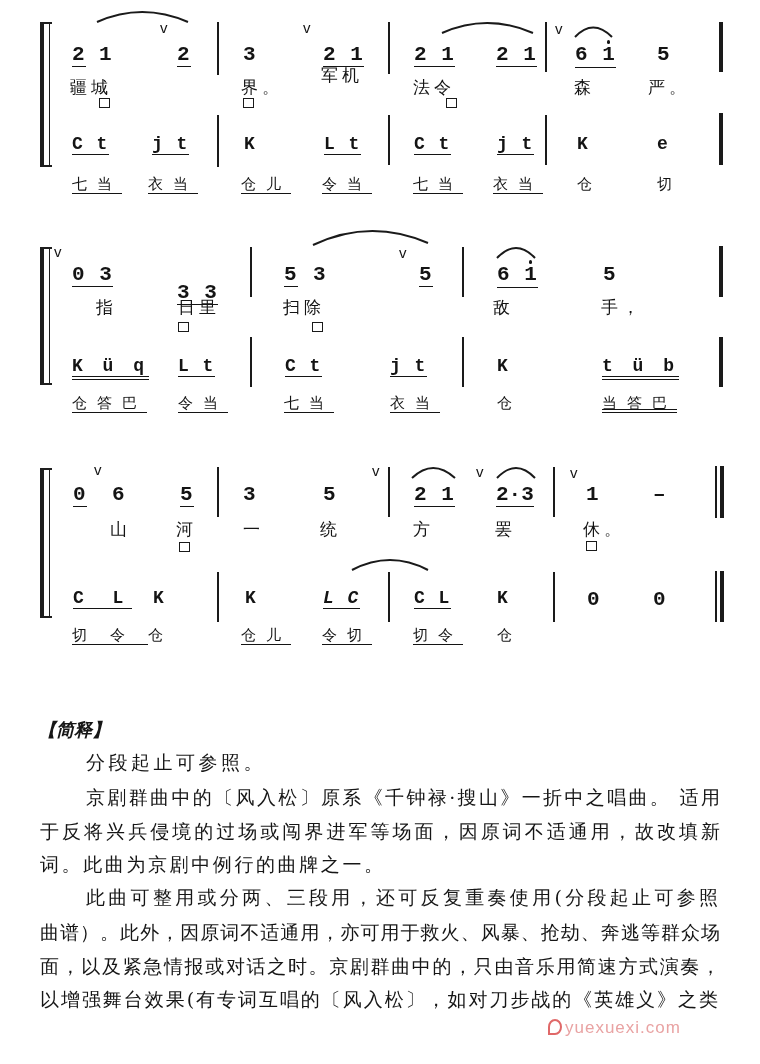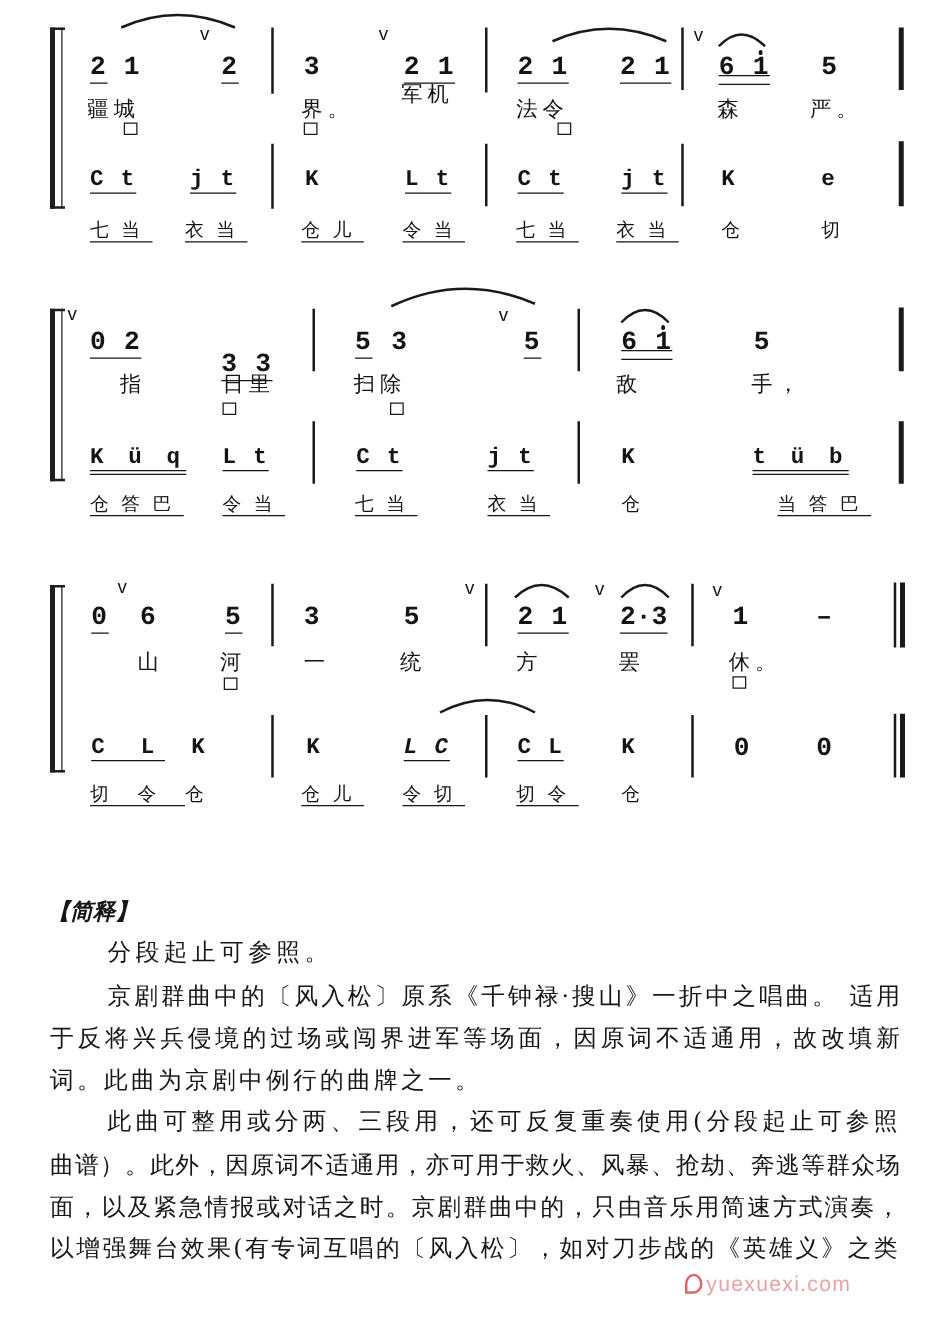--- a/index.html
+++ b/index.html
@@ -9,21 +9,21 @@
   .pc { font-family:"Liberation Mono", monospace; font-weight:bold; font-size:18px; letter-spacing:1.5px; }
   .ly { font-family:Liberation Sans, sans-serif; font-size:17px; letter-spacing:4px; }
   .ps { font-family:"DejaVu Serif", serif; font-size:15px; letter-spacing:10px; }
   .u  { border-bottom:1.6px solid #141414; padding-bottom:1px; }
   .uu { border-bottom:4px double #141414; padding-bottom:1px; }
   .bv { font-family:"Liberation Sans", sans-serif; font-size:15px; }
   .bar { position:absolute; width:2px; background:#1a1a1a; }
   .bar.thick { width:3.5px; }
   .box { position:absolute; width:9px; height:8px; border:1.5px solid #1a1a1a; }
   .dot { position:absolute; width:3.5px; height:3.5px; border-radius:50%; background:#141414; right:5.5px; top:-4px; }
-  .hasdot { position:absolute;text-decoration:underline; }
+  .hasdot { position:absolute; }
   .bracket { position:absolute; width:5px; border-left:4px solid #1e1e1e; border-right:1.5px solid #1e1e1e; }
   .bracket::before, .bracket::after { content:""; position:absolute; left:-4px; width:12px; height:2px; background:#1e1e1e; }
   .bracket::before { top:0; }
   .bracket::after { bottom:0; }
   .slurs { position:absolute; left:0; top:0; width:760px; height:700px; pointer-events:none; }
   .txt { position:absolute; font-family:"DejaVu Serif", serif; font-size:19px; line-height:1; color:#161616; }
   .txt.full { text-align:justify; text-align-last:justify; white-space:normal; }
   .txt.nat { white-space:nowrap; }
   .heading { font-weight:bold; font-size:18px; letter-spacing:0; }
   .wm { position:absolute; left:548px; top:1018px; font-family:"Liberation Sans", sans-serif; font-size:17px; letter-spacing:1px; color:#e9a3a3; white-space:nowrap; }
@@ -103,21 +103,21 @@
   <span class="abs ps" style="left:577px;top:177px;">仓</span>
   <span class="abs ps" style="left:657px;top:177px;">切</span>
 </div>
 
 <div>
   <div class="bracket" style="left:40px;top:247px;height:138px;"></div>
 
   <span class="abs bv" style="left:54px;top:244px;">v</span>
   <span class="abs bv" style="left:399px;top:245px;">v</span>
 
-  <span class="abs nt u" style="left:72px;top:264px;">0 2</span>
+  <span class="abs nt u" style="left:72px;top:264px;">0 3</span>
   <span class="abs nt u" style="left:177px;top:282px;">3 3</span>
   <span class="abs nt u" style="left:284px;top:264px;">5</span>
   <span class="abs nt" style="left:313px;top:264px;">3</span>
   <span class="abs nt u" style="left:419px;top:264px;">5</span>
   <span class="hasdot" style="left:497px;top:264px;">
     <span class="abs nt u" style="position:relative;">6 1</span>
     <span class="dot"></span>
   </span>
   <span class="abs nt" style="left:603px;top:264px;">5</span>
 
@@ -142,21 +142,21 @@
 
   <div class="bar" style="left:250px;top:337px;height:50px;"></div>
   <div class="bar" style="left:462px;top:337px;height:50px;"></div>
   <div class="bar thick" style="left:719px;top:337px;height:50px;"></div>
 
   <span class="abs ps u" style="left:72px;top:396px;">仓答巴</span>
   <span class="abs ps u" style="left:178px;top:396px;">令当</span>
   <span class="abs ps u" style="left:284px;top:396px;">七当</span>
   <span class="abs ps u" style="left:390px;top:396px;">衣当</span>
   <span class="abs ps" style="left:497px;top:396px;">仓</span>
-  <span class="abs ps u" style="left:622px;top:396px;">当答巴</span>
+  <span class="abs ps u" style="left:602px;top:396px;text-decoration:underline;">当答巴</span>
 </div>
 
 <div>
   <div class="bracket" style="left:40px;top:468px;height:150px;"></div>
 
   <span class="abs bv" style="left:94px;top:462px;">v</span>
   <span class="abs bv" style="left:372px;top:463px;">v</span>
   <span class="abs bv" style="left:476px;top:464px;">v</span>
   <span class="abs bv" style="left:570px;top:465px;">v</span>
 

